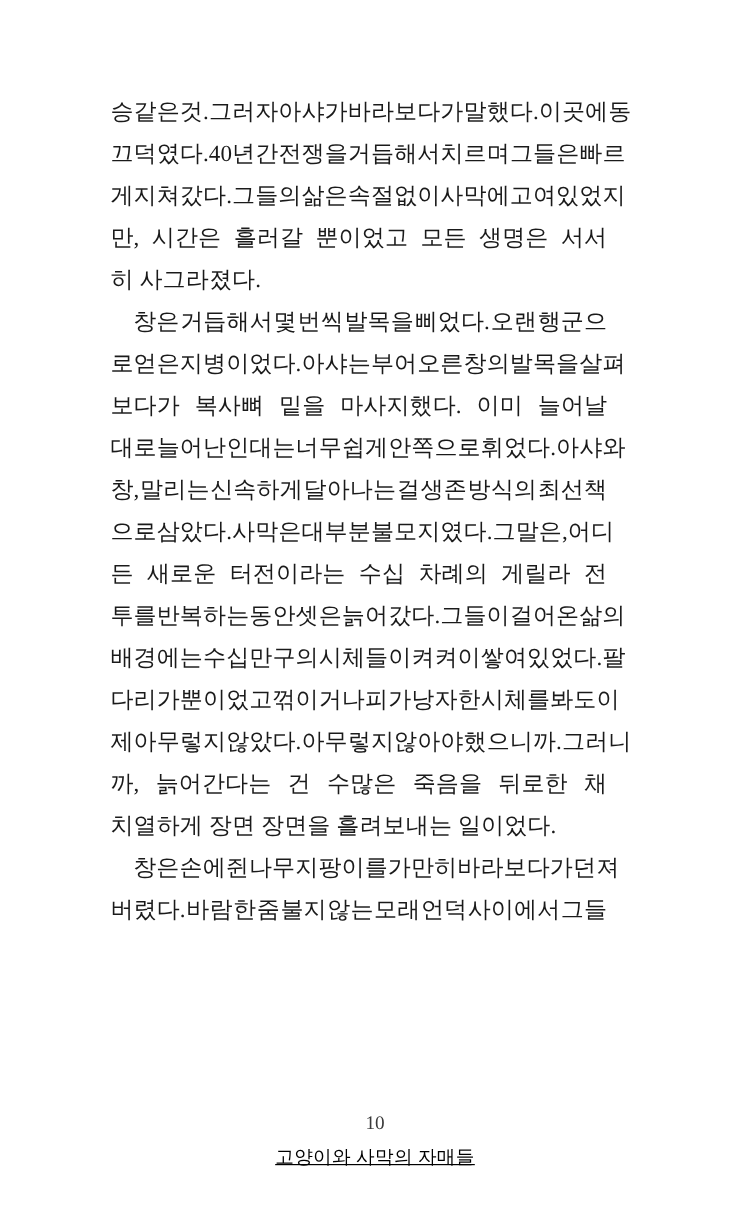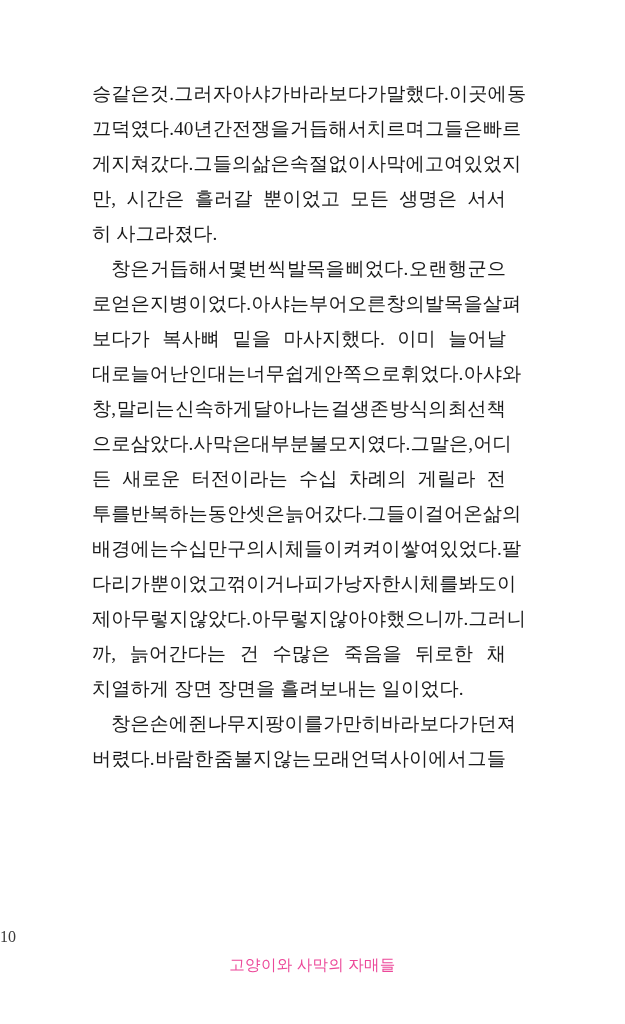--- a/index.html
+++ b/index.html
@@ -58,37 +58,38 @@
     padding-left: 19px;
   }
   .line.indent.justify {
     padding-left: 19px;
   }
   .page-number {
     position: absolute;
     left: 0;
     right: 0;
     top: 927px;
-    text-align: left;
+    text-align: center;
     font-size: 16px;
     line-height: 20px;
     color: #3a3a3a;
     font-family: "Liberation Serif", "DejaVu Serif", serif;
   }
   .book-title {
     position: absolute;
     left: 0;
     right: 0;
     top: 954px;
     text-align: center;
     font-size: 15.5px;
     line-height: 22px;
-    color: #ec4899;
+    color: #000000;
     letter-spacing: 0.3px;
     font-family: "Liberation Serif", "DejaVu Serif", serif;
+    text-decoration: underline;
   }
 </style>
 </head>
 <body>
 
 <div class="page">
 
   <div class="text-block">
       <p class="para">
         <span class="line justify"><span class="w">승</span><span class="w">같은</span><span class="w">것.</span><span class="w">그러자</span><span class="w">아샤가</span><span class="w">바라보다가</span><span class="w">말했다.</span><span class="w">이곳에</span><span class="w">동</span></span>

